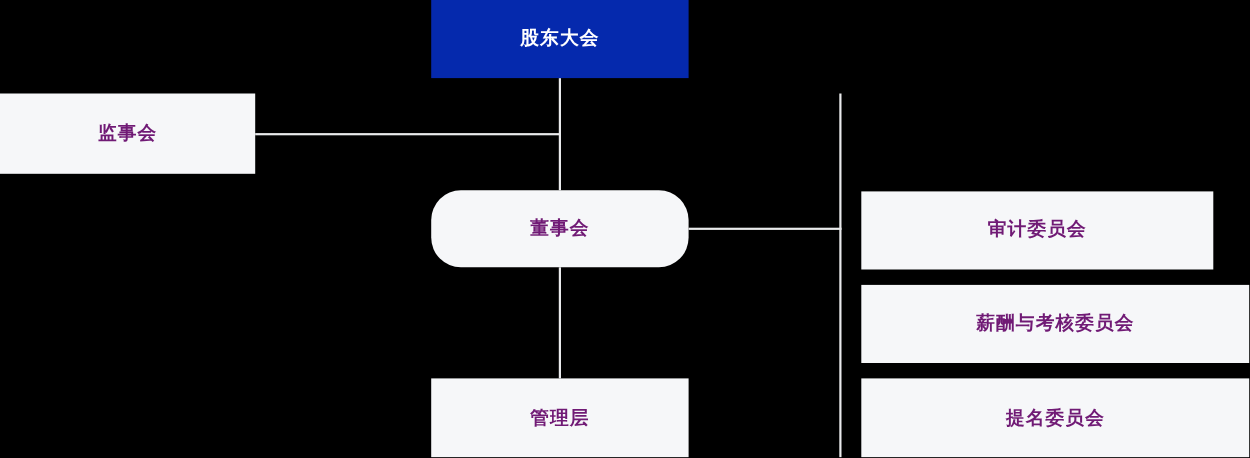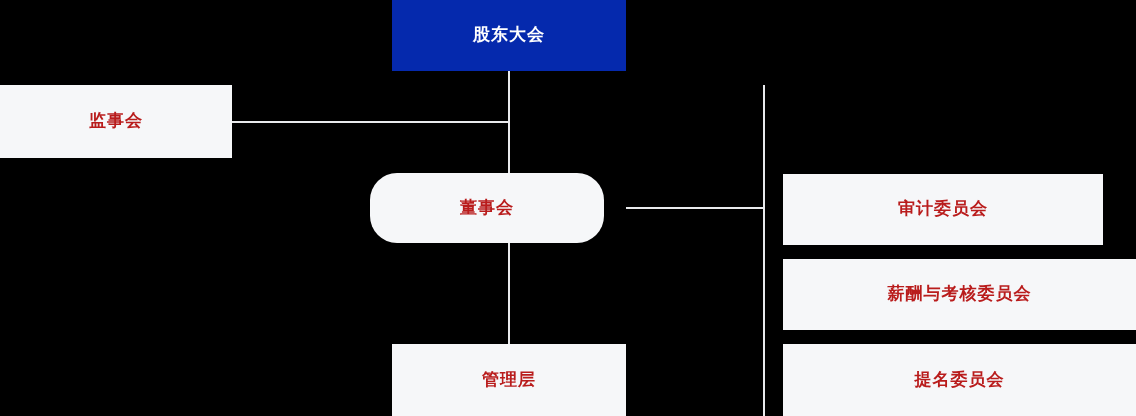--- a/index.html
+++ b/index.html
@@ -30,27 +30,27 @@
     white-space: nowrap;
   }
 
   .node.root {
     background: #0529ad;
     color: #ffffff;
   }
 
   .node.light {
     background: #f6f7f9;
-    color: #b91c1c;
+    color: #701a75;
   }
 
   
   #node-shareholders { left: 392px; top: 0px;   width: 234px; height: 71px; }
   #node-supervisors  { left: 0px;   top: 85px;  width: 232px; height: 73px; }
-  #node-board        { left: 370px; top: 173px; width: 234px; height: 70px; border-radius: 27px; }
+  #node-board        { left: 392px; top: 173px; width: 234px; height: 70px; border-radius: 27px; }
   #node-management   { left: 392px; top: 344px; width: 234px; height: 72px; }
 
   #node-committee-0  { left: 783px; top: 85px;  width: 353px; height: 75px; }
   #node-committee-1  { left: 783px; top: 174px; width: 320px; height: 71px; }
   #node-committee-2  { left: 783px; top: 259px; width: 353px; height: 71px; }
   #node-committee-3  { left: 783px; top: 344px; width: 353px; height: 72px; }
 
   .connector {
     position: absolute;
     background: #e9eaec;

